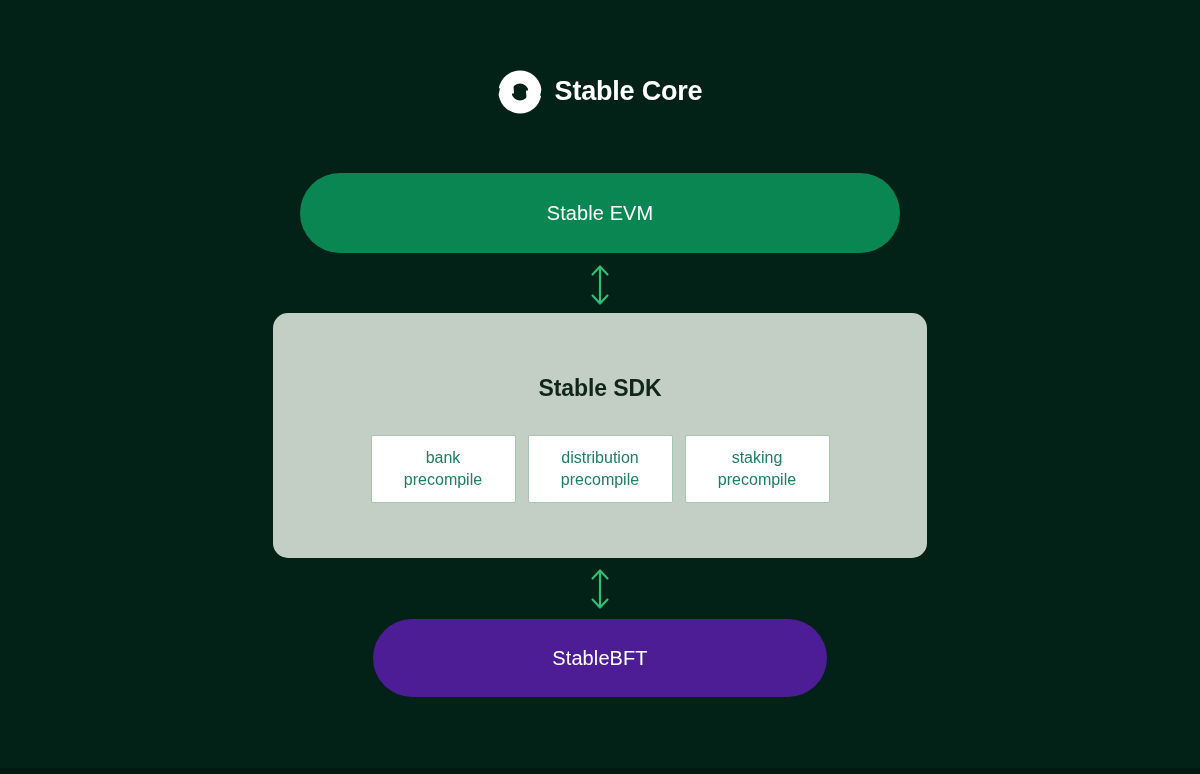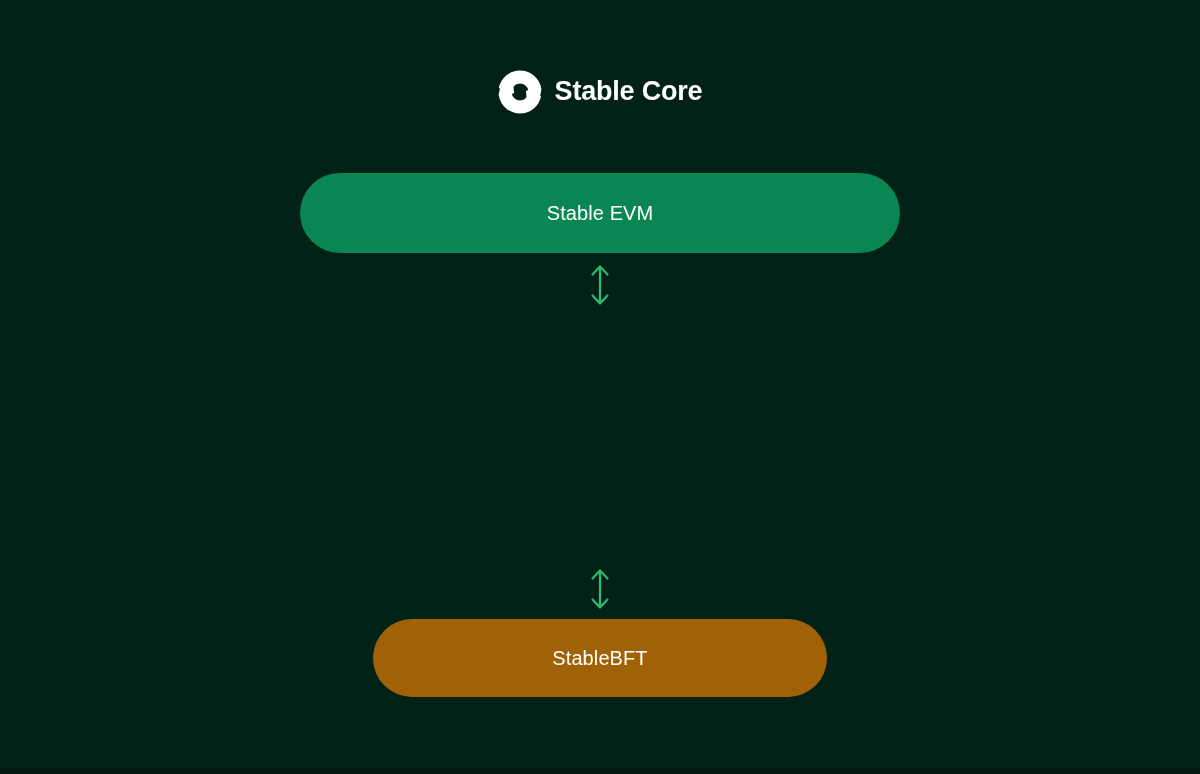--- a/index.html
+++ b/index.html
@@ -59,21 +59,21 @@
     height: 80px;
     border-radius: 40px;
     background: #0a8653;
   }
   .pill-bft {
     left: 373px;
     top: 619px;
     width: 454px;
     height: 78px;
     border-radius: 39px;
-    background: #a16207;
+    background: #4c1d95;
     align-items: center;
   }
 
   
   .connector {
     position: absolute;
     left: 588px;
     width: 24px;
     height: 46px;
   }
@@ -155,20 +155,34 @@
   </div>
 
   <svg class="connector connector-1" viewBox="0 0 24 46" aria-hidden="true">
     <g fill="none" stroke="#2ebd76" stroke-width="2.2" stroke-linecap="round" stroke-linejoin="round">
       <path d="M12 5 V41"></path>
       <path d="M4.5 12.5 L12 4.5 L19.5 12.5"></path>
       <path d="M4.5 33.5 L12 41.5 L19.5 33.5"></path>
     </g>
   </svg>
 
+  <div class="sdk-panel">
+    <div class="sdk-title">Stable SDK</div>
+    <div class="precompile-row">
+      <div class="precompile-box">
+        <span class="precompile-label">bank precompile</span>
+      </div>
+      <div class="precompile-box">
+        <span class="precompile-label">distribution precompile</span>
+      </div>
+      <div class="precompile-box">
+        <span class="precompile-label">staking precompile</span>
+      </div>
+    </div>
+  </div>
 
   <svg class="connector connector-2" viewBox="0 0 24 46" aria-hidden="true">
     <g fill="none" stroke="#2ebd76" stroke-width="2.2" stroke-linecap="round" stroke-linejoin="round">
       <path d="M12 5 V41"></path>
       <path d="M4.5 12.5 L12 4.5 L19.5 12.5"></path>
       <path d="M4.5 33.5 L12 41.5 L19.5 33.5"></path>
     </g>
   </svg>
 
   <div class="pill pill-bft">

